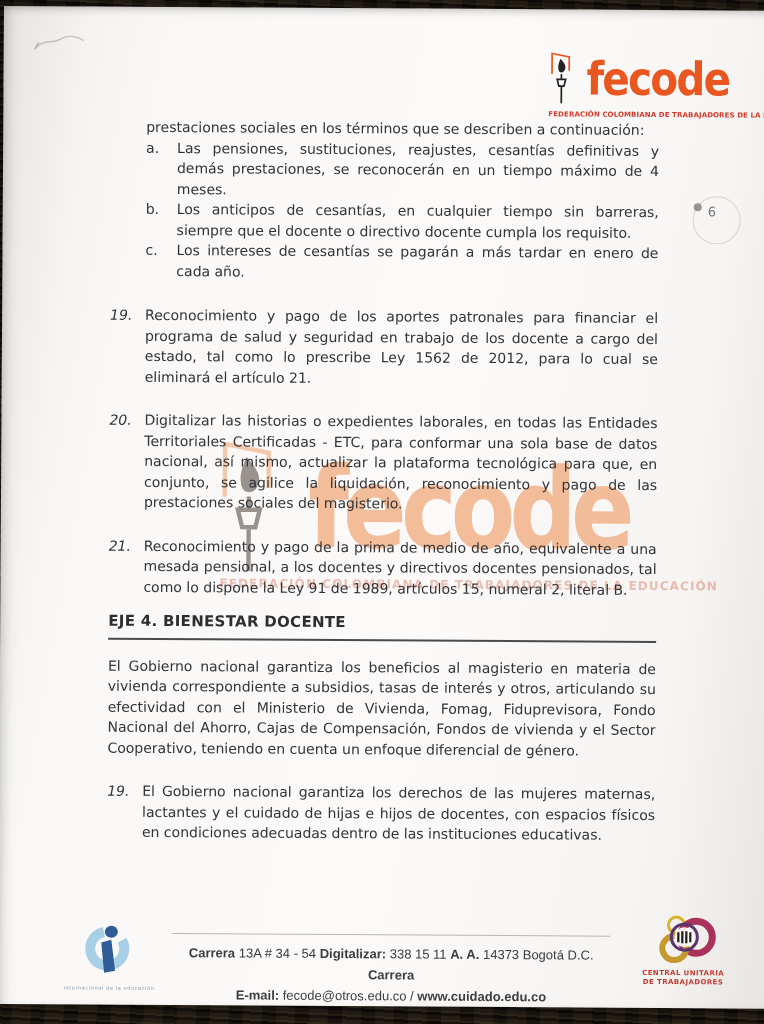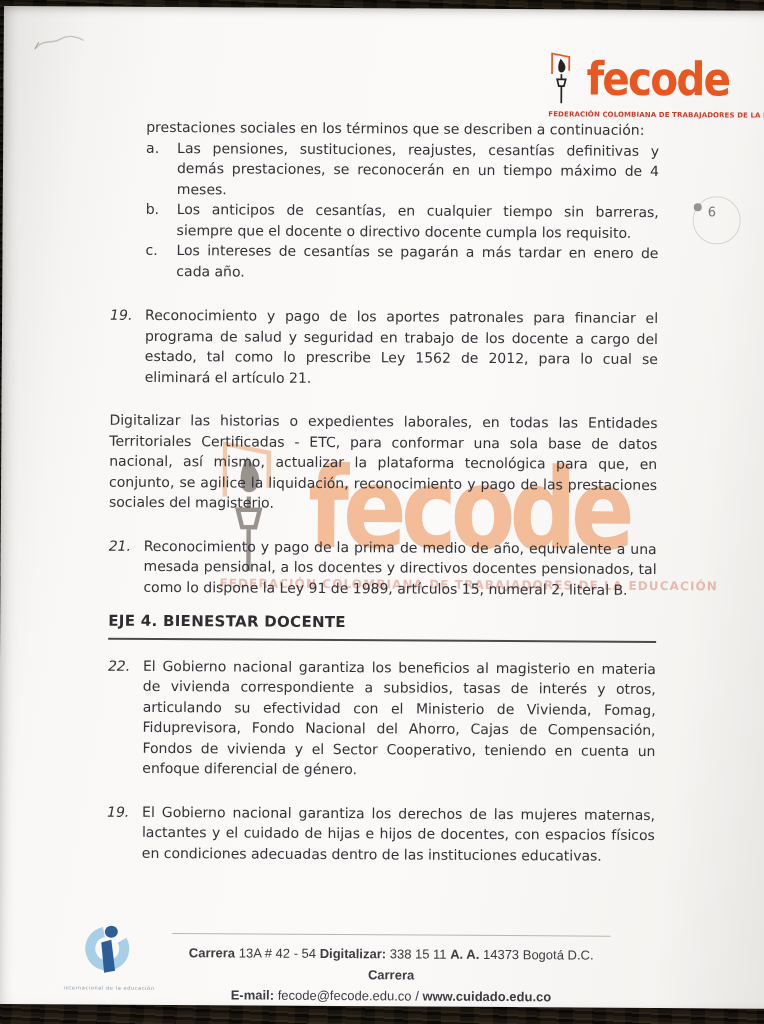--- a/index.html
+++ b/index.html
@@ -159,51 +159,65 @@
         <span class="lettext">Los intereses de cesantías se pagarán a más tardar en enero de cada año.</span>
       </div>
       </div>
 
     <div class="numlist">
         <div class="numitem">
         <span class="numlabel">19.</span>
         <span class="numtext">Reconocimiento y pago de los aportes patronales para financiar el programa de salud y seguridad en trabajo de los docente a cargo del estado, tal como lo prescribe Ley 1562 de 2012, para lo cual se eliminará el artículo 21.</span>
       </div>
         <div class="numitem">
+        <span class="numlabel">20.</span>
         <span class="numtext">Digitalizar las historias o expedientes laborales, en todas las Entidades Territoriales Certificadas - ETC, para conformar una sola base de datos nacional, así mismo, actualizar la plataforma tecnológica para que, en conjunto, se agilice la liquidación, reconocimiento y pago de las prestaciones sociales del magisterio.</span>
       </div>
         <div class="numitem">
         <span class="numlabel">21.</span>
         <span class="numtext">Reconocimiento y pago de la prima de medio de año, equivalente a una mesada pensional, a los docentes y directivos docentes pensionados, tal como lo dispone la Ley 91 de 1989, artículos 15, numeral 2, literal B.</span>
       </div>
       </div>
 
     <h2 class="section-heading">EJE 4. BIENESTAR DOCENTE</h2>
 
     <div class="numlist second">
         <div class="numitem">
-        <span class="numlabel">22.</span>
         <span class="numtext">El Gobierno nacional garantiza los beneficios al magisterio en materia de vivienda correspondiente a subsidios, tasas de interés y otros, articulando su efectividad con el Ministerio de Vivienda, Fomag, Fiduprevisora, Fondo Nacional del Ahorro, Cajas de Compensación, Fondos de vivienda y el Sector Cooperativo, teniendo en cuenta un enfoque diferencial de género.</span>
       </div>
         <div class="numitem">
         <span class="numlabel">19.</span>
         <span class="numtext">El Gobierno nacional garantiza los derechos de las mujeres maternas, lactantes y el cuidado de hijas e hijos de docentes, con espacios físicos en condiciones adecuadas dentro de las instituciones educativas.</span>
       </div>
       </div>
   </div>
 
   <div class="ie-logo">
     <svg width="100" height="56" viewBox="0 0 100 56">
       <circle cx="48" cy="26" r="17" fill="none" stroke="#a7cfe8" stroke-width="10" stroke-dasharray="85 22" transform="rotate(-30 48 26)"></circle>
       <ellipse cx="52" cy="9" rx="6.5" ry="6" fill="#2f5d95"></ellipse>
       <path d="M42 20 L52 17 L56 48 L45 50 Z" fill="#2f5d95"></path>
     </svg>
     <div class="ie-caption">internacional de la educación</div>
   </div>
 
   <div class="footer-center">
     <div class="fdivider"></div>
-    <div class="fline"><span class="frun b">Carrera </span><span class="frun">13A # 42 - 54 </span><span class="frun b">Digitalizar: </span><span class="frun">338 15 11 </span><span class="frun b">A. A. </span><span class="frun">14373 Bogotá D.C. </span><span class="frun b">Carrera</span></div>
-    <div class="fline"><span class="frun b">E-mail: </span><span class="frun">fecode@fecode.edu.co / </span><span class="frun b">www.cuidado.edu.co</span></div>
-  </div>
-
+    <div class="fline"><span class="frun b">Carrera </span><span class="frun">13A # 34 - 54 </span><span class="frun b">Digitalizar: </span><span class="frun">338 15 11 </span><span class="frun b">A. A. </span><span class="frun">14373 Bogotá D.C. </span><span class="frun b">Carrera</span></div>
+    <div class="fline"><span class="frun b">E-mail: </span><span class="frun">fecode@otros.edu.co / </span><span class="frun b">www.cuidado.edu.co</span></div>
+  </div>
+
+  <div class="cut-logo">
+    <svg width="84" height="50" viewBox="0 0 84 50">
+      <circle cx="35" cy="11" r="8" fill="none" stroke="#d8b32c" stroke-width="3"></circle>
+      <circle cx="55" cy="23" r="16" fill="none" stroke="#a8325c" stroke-width="7"></circle>
+      <circle cx="33" cy="34" r="12" fill="none" stroke="#c49a2e" stroke-width="6"></circle>
+      <circle cx="43" cy="23" r="13" fill="none" stroke="#58356f" stroke-width="3"></circle>
+      <circle cx="43" cy="23" r="10" fill="#ffffff" opacity=".9"></circle>
+      <path d="M37 18 v10 m4 -11 v12 m4 -12 v12 m4 -11 v10" stroke="#1c1c1c" stroke-width="2.2" fill="none"></path>
+    </svg>
+    <div class="cut-caption">
+      <div>CENTRAL UNITARIA</div>
+      <div>DE TRABAJADORES</div>
+    </div>
+  </div>
 
 </div>
 
 </body></html>

